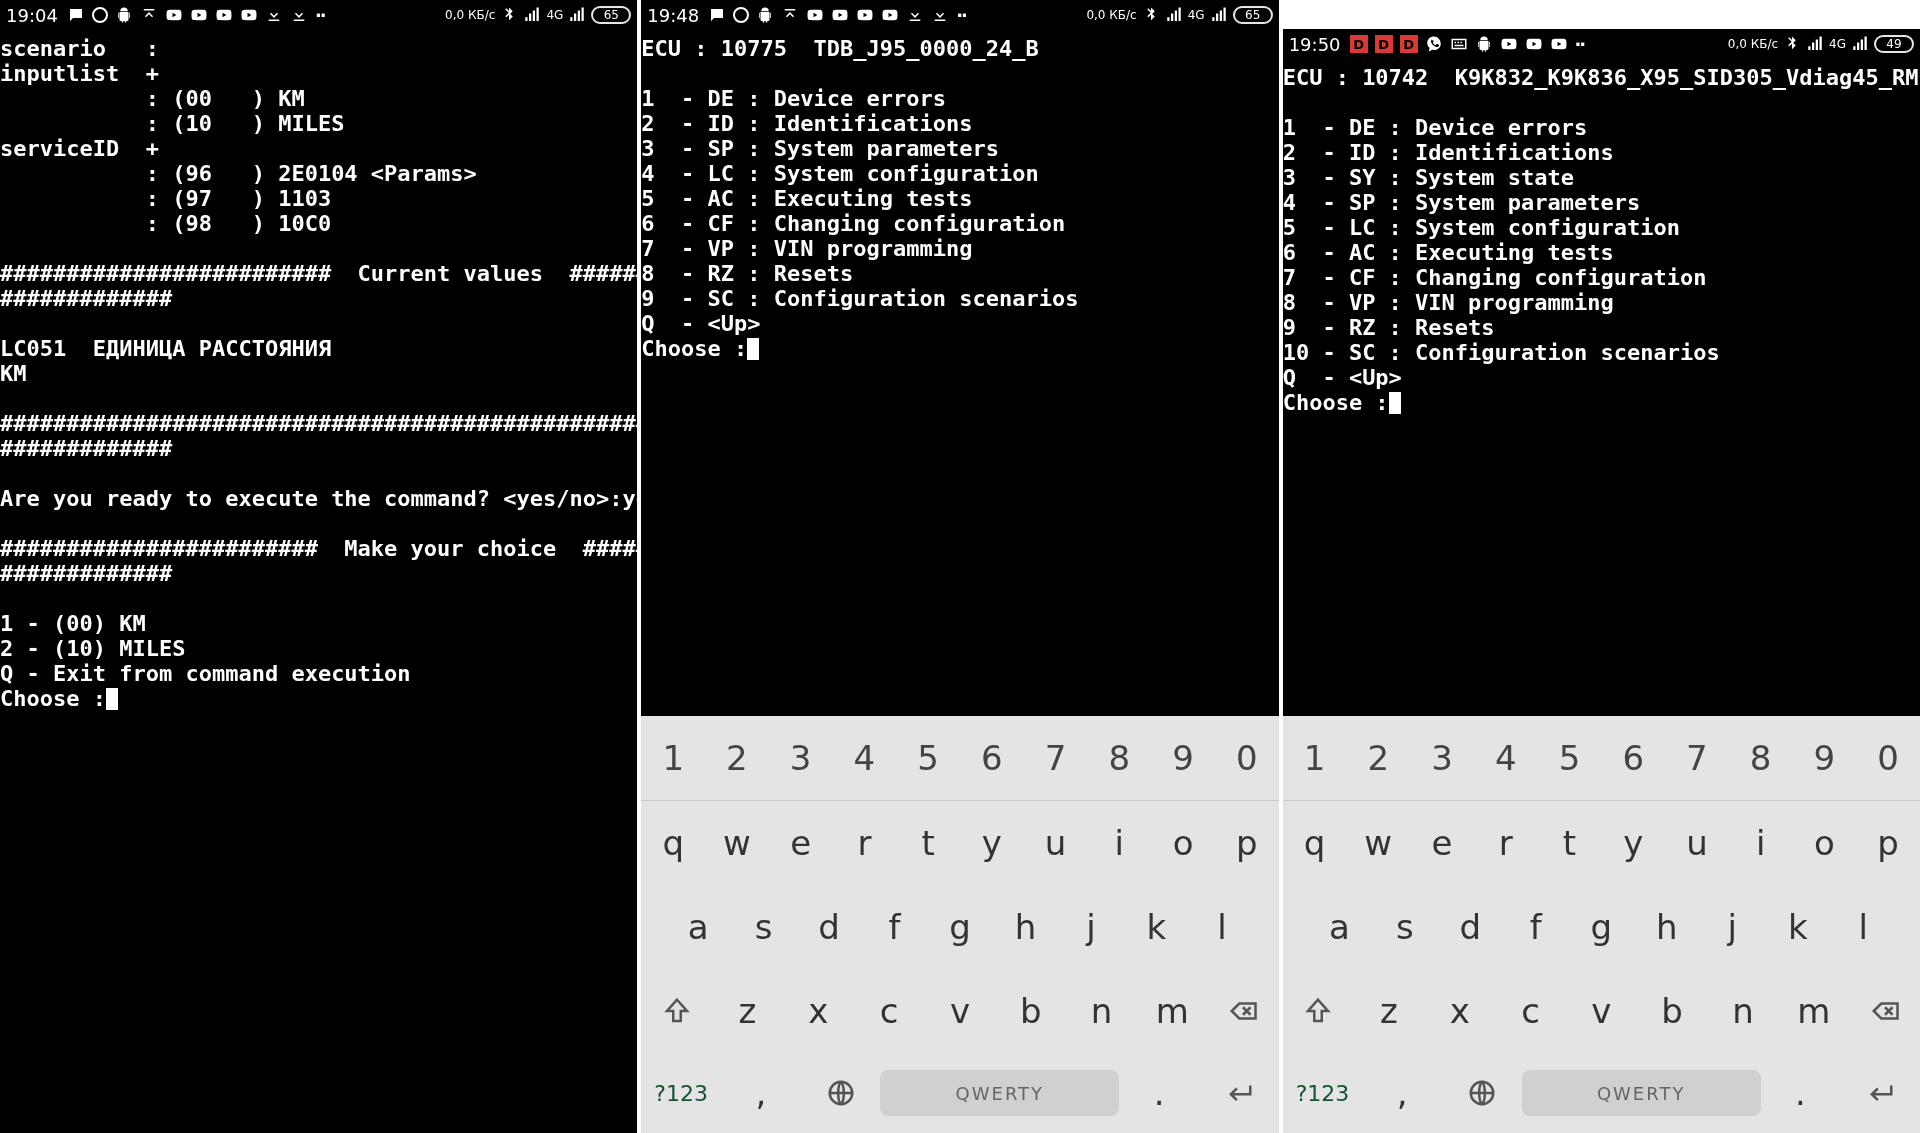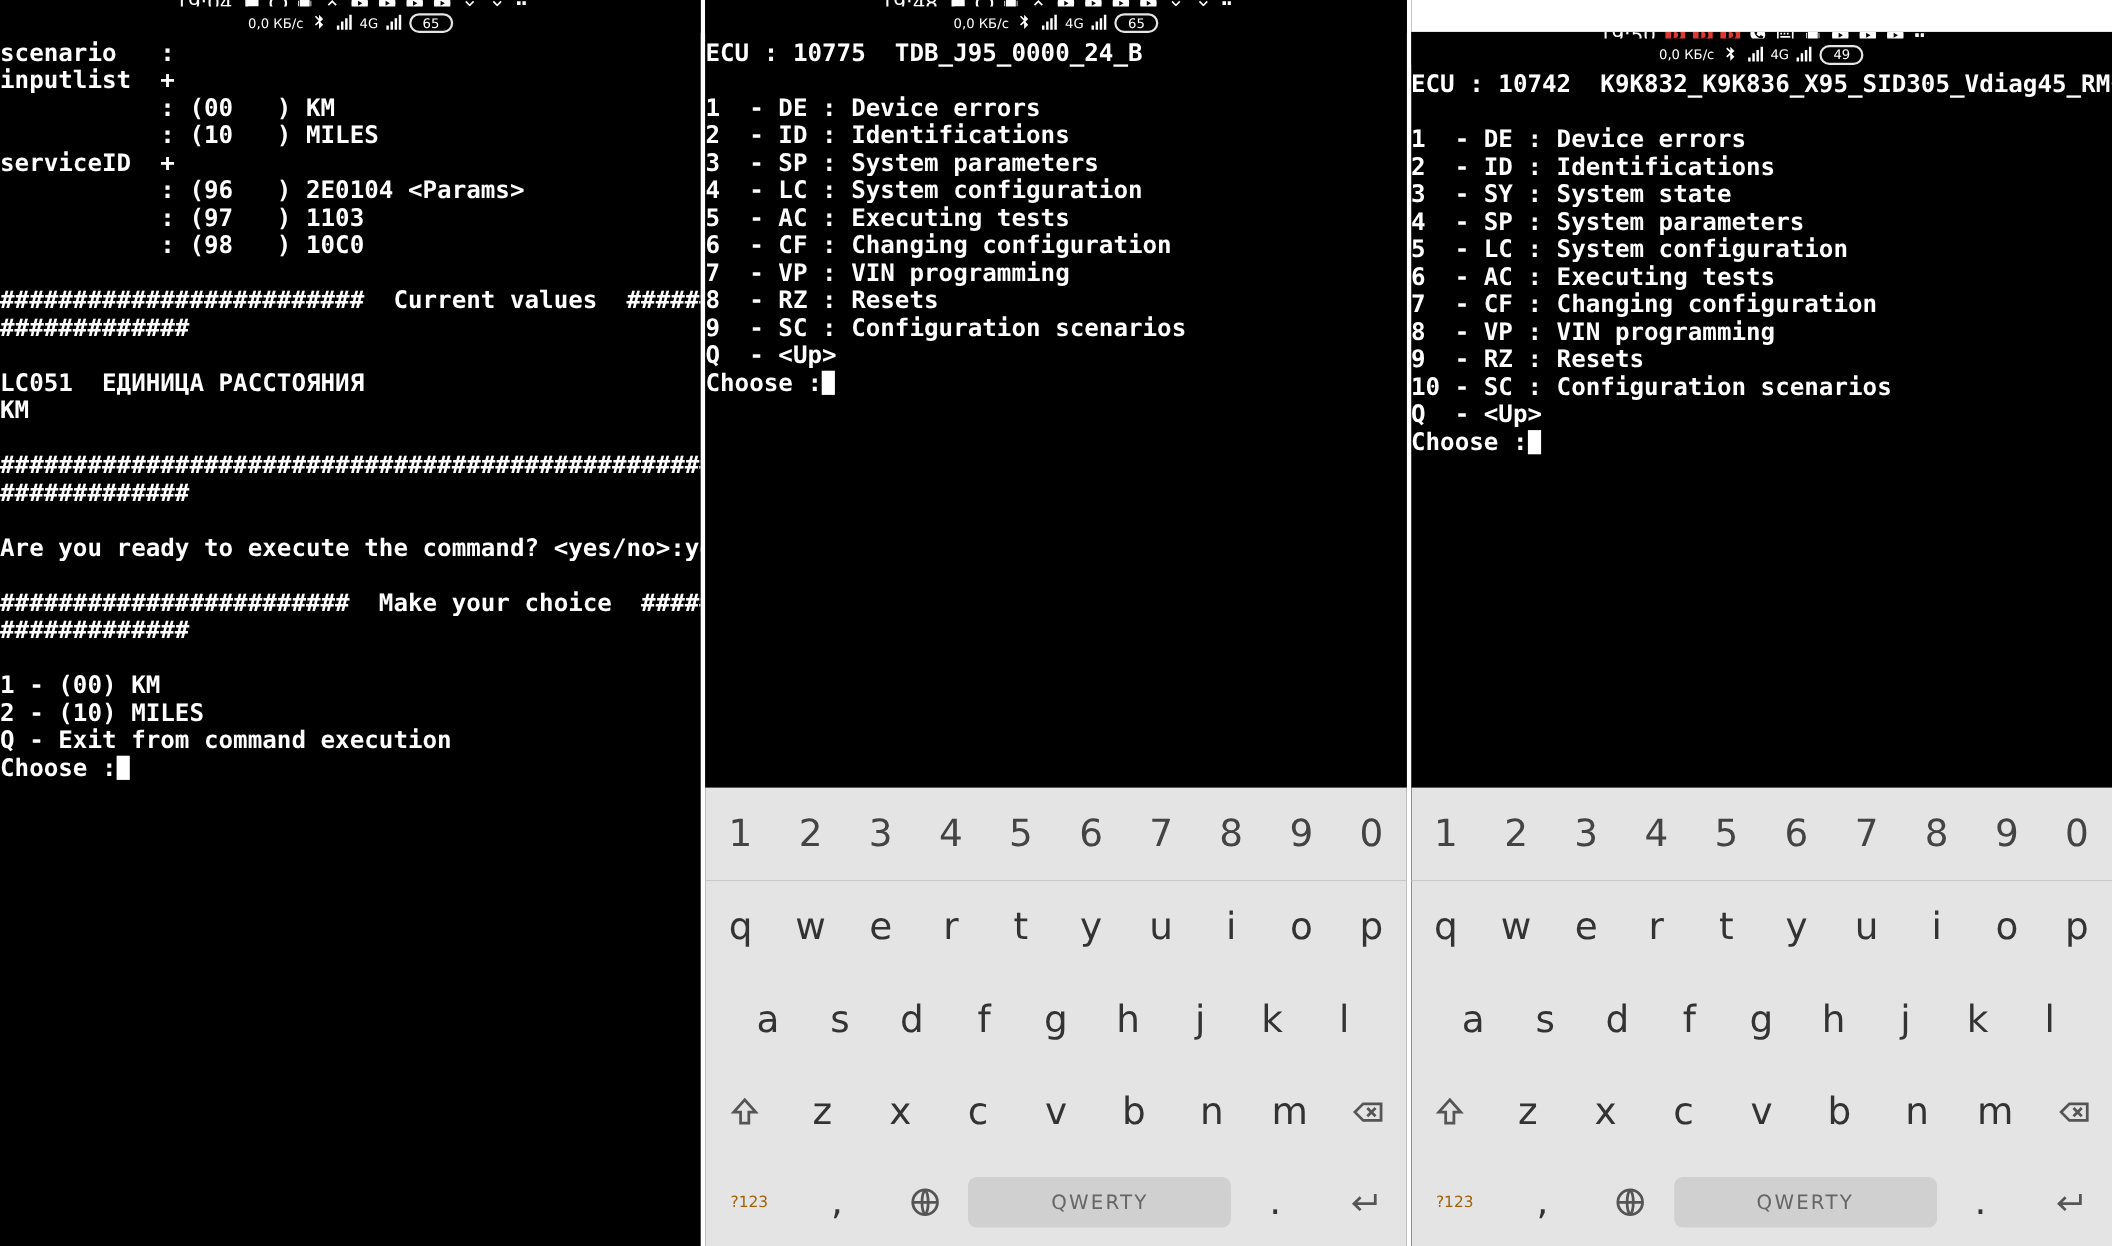--- a/index.html
+++ b/index.html
@@ -32,21 +32,20 @@
     height: 30px;
     background: #000;
     color: #fff;
     font-family: "DejaVu Sans", sans-serif;
     font-size: 18px;
     display: flex;
     align-items: center;
     padding: 0 6px;
     gap: 6px;
     white-space: nowrap;
-    flex-direction: column;
   }
   .statusbar .clock { font-weight: 500; margin-right: 2px; }
   .statusbar .left  { display:flex; align-items:center; gap:7px; flex:1; overflow:hidden;}
   .statusbar .right { display:flex; align-items:center; gap:5px; }
   .st-icon { width:18px; height:18px; display:inline-flex; align-items:center; justify-content:center; color:#fff; }
   .st-icon svg { width:18px; height:18px; fill:#fff; }
   .st-icon.ring { border:2px solid #fff; border-radius:50%; width:16px; height:16px; box-sizing:border-box; }
   .dots { font-weight:bold; letter-spacing:-2px; }
   .net-text { font-size:12px; }
   .battery {
@@ -107,21 +106,21 @@
   .key svg { width:30px; height:30px; fill:#555; }
   .spacebar {
     background:#d0d0d0;
     border-radius:8px;
     min-width:200px;
     font-size:18px;
     letter-spacing:2px;
     color:#666;
     height:46px;
   }
-  .key.special { font-size:14px; font-weight:500; color:#a16207;}
+  .key.special { font-size:22px; font-weight:500; color:#14532d;}
 </style>
 </head>
 <body>
 
 <div class="screens" id="root">
     <div class="screen">
       <div class="statusbar">
         <div class="left">
           <span class="clock">19:04</span>
           <span class="st-icon">

